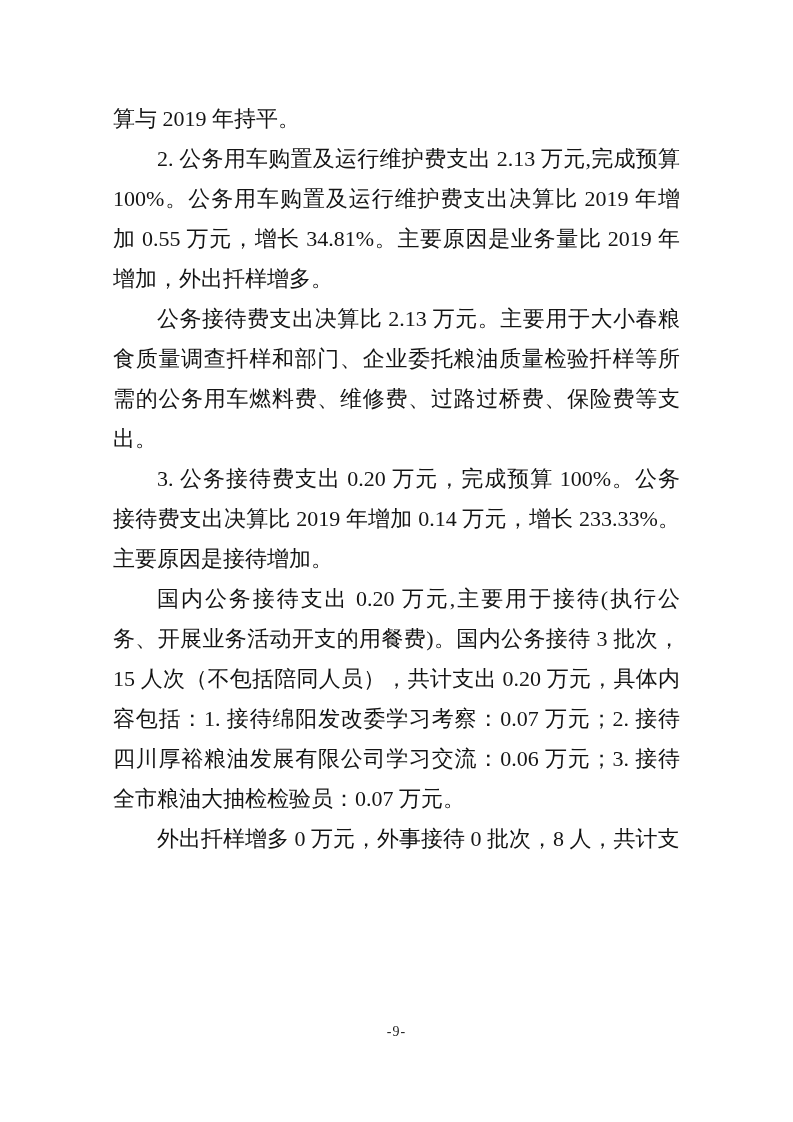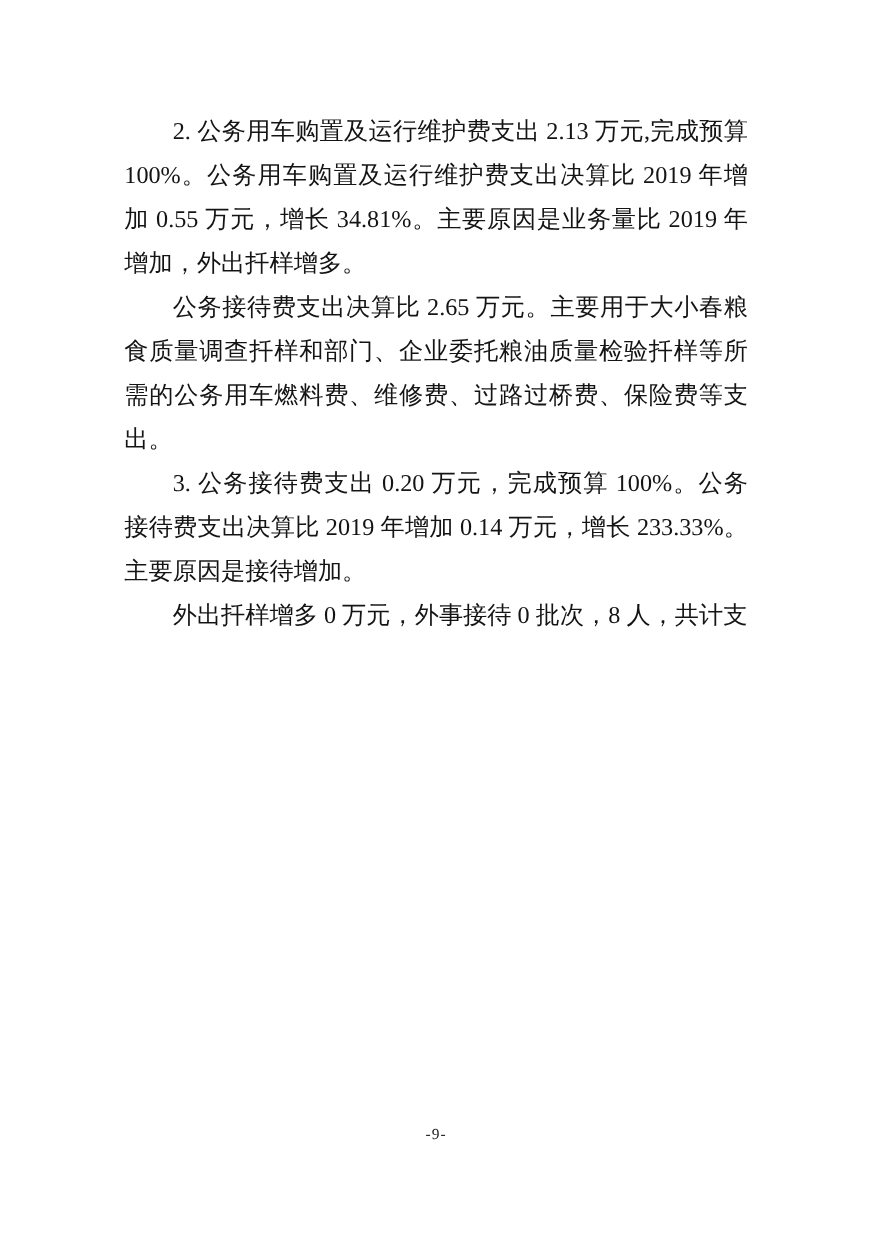--- a/index.html
+++ b/index.html
@@ -46,27 +46,29 @@
     letter-spacing: 1px;
     color: #222222;
   }
 </style>
 </head>
 <body>
 
 <div class="page">
   <div class="content">
 
+    <p class="para"><span></span><b></b><span>算与 2019 年持平。</span></p>
 
     <p class="para indent"><span></span><b>2. 公务用车购置及运行维护费支出</b><span> 2.13 万元,完成预算 100%。公务用车购置及运行维护费支出决算比 2019 年增加 0.55 万元，增长 34.81%。主要原因是业务量比 2019 年增加，外出扦样增多。</span></p>
 
 
-    <p class="para indent"><span></span><b>公务接待费支出决算比</b><span> 2.65 万元。主要用于大小春粮食质量调查扦样和部门、企业委托粮油质量检验扦样等所需的公务用车燃料费、维修费、过路过桥费、保险费等支出。</span></p>
+    <p class="para indent"><span></span><b>公务接待费支出决算比</b><span> 2.13 万元。主要用于大小春粮食质量调查扦样和部门、企业委托粮油质量检验扦样等所需的公务用车燃料费、维修费、过路过桥费、保险费等支出。</span></p>
 
     <p class="para indent"><span></span><b>3. 公务接待费支出</b><span> 0.20 万元，完成预算 100%。公务接待费支出决算比 2019 年增加 0.14 万元，增长 233.33%。主要原因是接待增加。</span></p>
 
+    <p class="para indent"><span></span><b>国内公务接待支出</b><span> 0.20 万元,主要用于接待(执行公务、开展业务活动开支的用餐费)。国内公务接待 3 批次，15 人次（不包括陪同人员），共计支出 0.20 万元，具体内容包括：1. 接待绵阳发改委学习考察：0.07 万元；2. 接待四川厚裕粮油发展有限公司学习交流：0.06 万元；3. 接待全市粮油大抽检检验员：0.07 万元。</span></p>
 
     <p class="para indent"><span></span><b>外出扦样增多</b><span> 0 万元，外事接待 0 批次，8 人，共计支</span></p>
 
   </div>
 
   <div class="footer">-9-</div>
 </div>
 
 </body></html>

